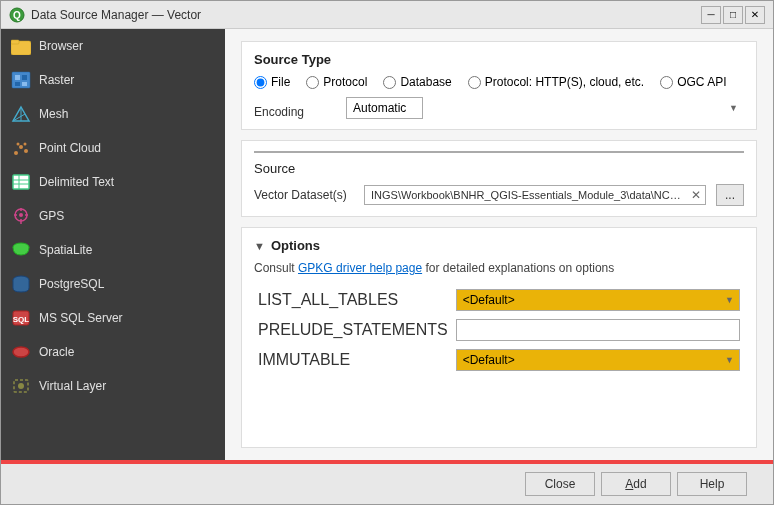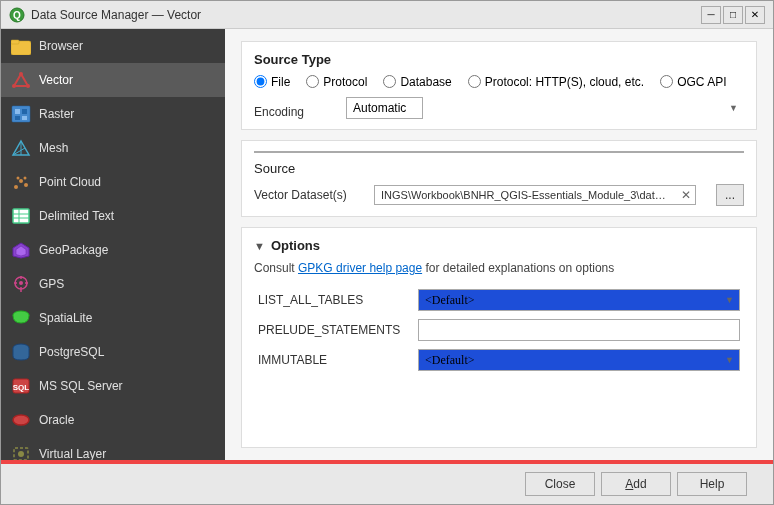--- a/index.html
+++ b/index.html
@@ -21,53 +21,53 @@
     .sidebar-item.active { background: #5a5a5a; color: #fff; }
     .sidebar-icon { width: 20px; height: 20px; flex-shrink: 0; display: flex; align-items: center; justify-content: center; }
 
     
     .right-panel { flex: 1; background: #f5f5f5; padding: 12px 16px; overflow-y: auto; display: flex; flex-direction: column; gap: 10px; }
 
     
     .source-type-section { background: white; border: 1px solid #ddd; padding: 10px 12px; }
     .source-type-title { font-weight: bold; font-size: 13px; margin-bottom: 8px; color: #222; }
     .radio-row { display: flex; align-items: center; gap: 16px; flex-wrap: wrap; }
-    .radio-item { display: flex; align-items: flex-start; gap: 4px; cursor: pointer; }
+    .radio-item { display: flex; align-items: center; gap: 4px; cursor: pointer; }
     .radio-item input[type="radio"] { cursor: pointer; }
 
     .encoding-row { display: flex; align-items: flex-end; gap: 12px; margin-top: 8px; }
     .encoding-label { font-size: 12px; color: #333; width: 80px; }
     .encoding-select { flex: 1; padding: 3px 6px; border: 1px solid #aaa; background: white; font-size: 12px; appearance: none; -webkit-appearance: none; position: relative; }
     .select-wrapper { flex: 1; position: relative; }
     .select-wrapper::after { content: '▼'; position: absolute; right: 6px; top: 50%; transform: translateY(-50%); font-size: 9px; color: #666; pointer-events: none; }
 
     
     .source-section { background: white; border: 1px solid #ddd; padding: 10px 12px; }
     .source-title { font-weight: normal; font-size: 13px; margin-bottom: 8px; color: #222; border-top: 2px solid #aaa; padding-top: 8px; }
-    .dataset-row { display: flex; align-items: center; gap: 20px; }
+    .dataset-row { display: flex; align-items: center; gap: 10px; }
     .dataset-label { font-size: 12px; color: #333; white-space: nowrap; min-width: 100px; }
     .dataset-input-wrapper { flex: 1; display: flex; align-items: center; border: 1px solid #aaa; background: white; }
     .dataset-input { flex: 1; border: none; outline: none; font-size: 11px; padding: 3px 6px; color: #333; overflow: hidden; text-overflow: ellipsis; white-space: nowrap; }
     .dataset-clear-btn { border: none; background: transparent; padding: 2px 4px; cursor: pointer; color: #666; font-size: 12px; }
     .dataset-browse-btn { border: 1px solid #aaa; background: #e8e8e8; padding: 3px 8px; cursor: pointer; font-size: 12px; color: #333; }
 
     
     .options-section { background: white; border: 1px solid #ddd; padding: 10px 12px; flex: 1; }
     .options-header { display: flex; align-items: center; gap: 6px; margin-bottom: 8px; }
     .options-toggle { cursor: pointer; color: #555; font-size: 11px; }
     .options-title { font-weight: bold; font-size: 13px; color: #222; }
     .options-link-row { font-size: 12px; color: #444; margin-bottom: 10px; }
     .options-link { color: #0066cc; text-decoration: underline; cursor: pointer; }
 
     .options-table { width: 100%; border-collapse: collapse; }
     .options-row td { padding: 4px 4px; vertical-align: middle; }
-    .options-row td:first-child { font-size: 12px; color: #333; width: 160px; font-weight: 500; margin-left: 47px; }
+    .options-row td:first-child { font-size: 16px; color: #333; width: 160px; font-weight: 500; margin-left: 47px; }
     .options-select-wrapper { position: relative; }
     .options-select-wrapper::after { content: '▼'; position: absolute; right: 6px; top: 50%; transform: translateY(-50%); font-size: 9px; color: #666; pointer-events: none; }
-    .options-select { width: 100%; padding: 3px 20px 3px 6px; border: 1px solid #aaa; background: #1d4ed8; font-size: 12px; appearance: none; font-family: Liberation Serif, serif; -webkit-appearance: none; }
+    .options-select { width: 100%; padding: 3px 20px 3px 6px; border: 1px solid #aaa; background: #eab308; font-size: 12px; appearance: none; -webkit-appearance: none; }
     .options-input { width: 100%; padding: 3px 6px; border: 1px solid #aaa; background: white; font-size: 12px; outline: none; }
 
     
     .footer { background: #e8e8e8; border-top: 4px solid #ef4444; padding: 6px 26px; display: flex; justify-content: flex-end; gap: 6px; height: 44px; align-items: center; }
     .footer-btn { padding: 4px 18px; border: 1px solid #aaa; background: #e8e8e8; font-size: 12px; cursor: pointer; color: #333; min-width: 70px; }
     .footer-btn.primary { }
   </style>
 </head>
 <body>
 
@@ -95,31 +95,20 @@
       <div class="sidebar-item">
         <div class="sidebar-icon">
           <svg width="20" height="18" viewBox="0 0 20 18">
             <rect x="0" y="4" width="20" height="14" rx="2" fill="#f0c040" stroke="#c8a020" stroke-width="0.5"></rect>
             <rect x="0" y="3" width="8" height="4" rx="1" fill="#f0c040" stroke="#c8a020" stroke-width="0.5"></rect>
           </svg>
         </div>
         <span>Browser</span>
       </div>
 
-      <div class="sidebar-item active">
-        <div class="sidebar-icon">
-          <svg width="20" height="18" viewBox="0 0 20 18">
-            <polygon points="3,15 10,3 17,15" fill="none" stroke="#cc4444" stroke-width="2"></polygon>
-            <circle cx="3" cy="15" r="2" fill="#cc4444"></circle>
-            <circle cx="10" cy="3" r="2" fill="#cc4444"></circle>
-            <circle cx="17" cy="15" r="2" fill="#cc4444"></circle>
-          </svg>
-        </div>
-        <span>Vector</span>
-      </div>
 
       <div class="sidebar-item">
         <div class="sidebar-icon">
           <svg width="20" height="18" viewBox="0 0 20 18">
             <rect x="1" y="1" width="18" height="16" rx="1" fill="#4488cc" stroke="#2266aa" stroke-width="0.5"></rect>
             <rect x="4" y="4" width="5" height="5" fill="#88bbee"></rect>
             <rect x="11" y="4" width="5" height="5" fill="#2266aa"></rect>
             <rect x="4" y="11" width="5" height="4" fill="#2266aa"></rect>
             <rect x="11" y="11" width="5" height="4" fill="#88bbee"></rect>
           </svg>
@@ -156,29 +145,20 @@
           <svg width="20" height="18" viewBox="0 0 20 18">
             <rect x="2" y="2" width="16" height="14" rx="1" fill="white" stroke="#44cc88" stroke-width="1.5"></rect>
             <line x1="2" y1="7" x2="18" y2="7" stroke="#44cc88" stroke-width="1"></line>
             <line x1="2" y1="11" x2="18" y2="11" stroke="#44cc88" stroke-width="1"></line>
             <line x1="8" y1="2" x2="8" y2="16" stroke="#44cc88" stroke-width="1"></line>
           </svg>
         </div>
         <span>Delimited Text</span>
       </div>
 
-      <div class="sidebar-item">
-        <div class="sidebar-icon">
-          <svg width="20" height="18" viewBox="0 0 20 18">
-            <polygon points="10,2 18,7 18,15 10,17 2,15 2,7" fill="#8844cc" stroke="#6622aa" stroke-width="1"></polygon>
-            <polygon points="10,5 15,8.5 15,13.5 10,15 5,13.5 5,8.5" fill="#aa66ee" stroke="#6622aa" stroke-width="0.5"></polygon>
-          </svg>
-        </div>
-        <span>GeoPackage</span>
-      </div>
 
       <div class="sidebar-item">
         <div class="sidebar-icon">
           <svg width="20" height="18" viewBox="0 0 20 18">
             <circle cx="10" cy="8" r="6" fill="none" stroke="#cc4488" stroke-width="1.5"></circle>
             <circle cx="10" cy="8" r="2" fill="#cc4488"></circle>
             <line x1="10" y1="1" x2="10" y2="4" stroke="#cc4488" stroke-width="1.5"></line>
             <line x1="10" y1="12" x2="10" y2="17" stroke="#cc4488" stroke-width="1.5"></line>
             <line x1="3" y1="8" x2="6" y2="8" stroke="#cc4488" stroke-width="1.5"></line>
             <line x1="14" y1="8" x2="17" y2="8" stroke="#cc4488" stroke-width="1.5"></line>

